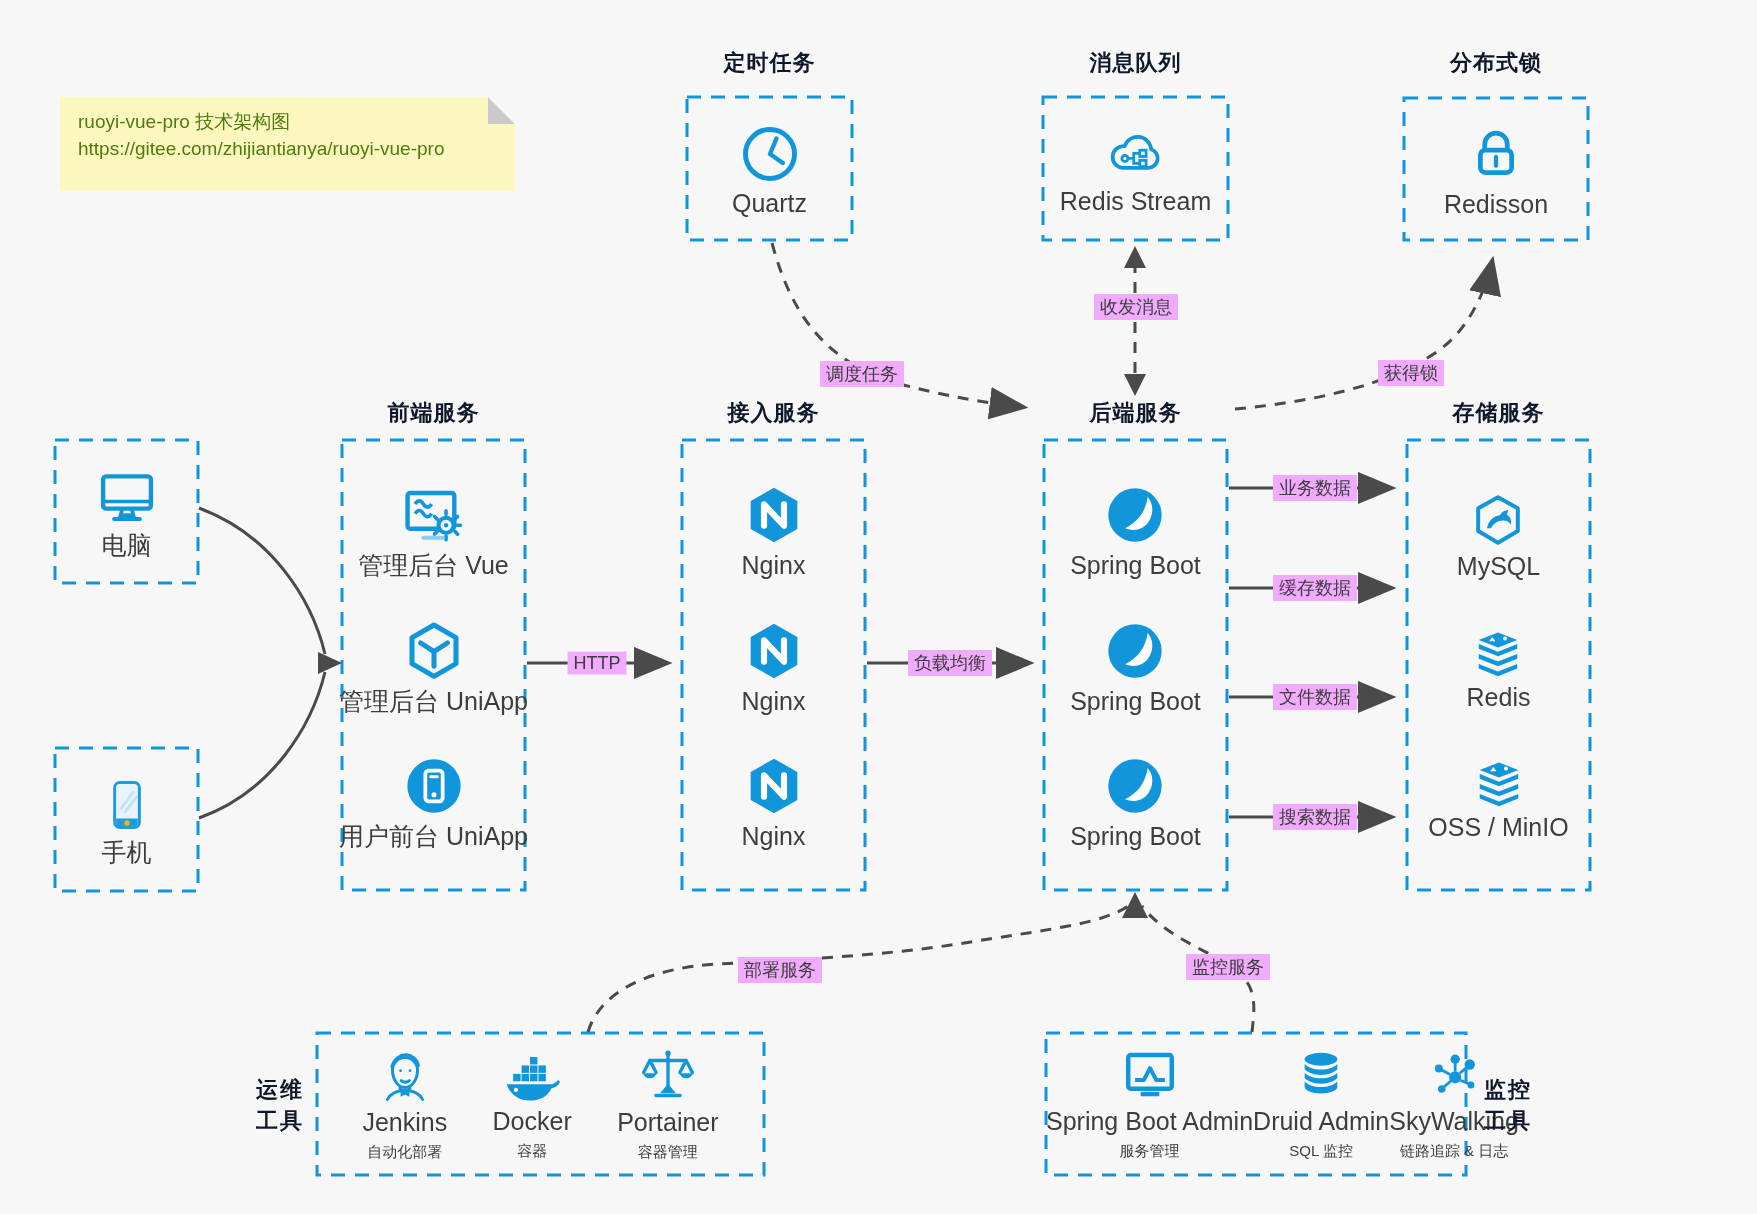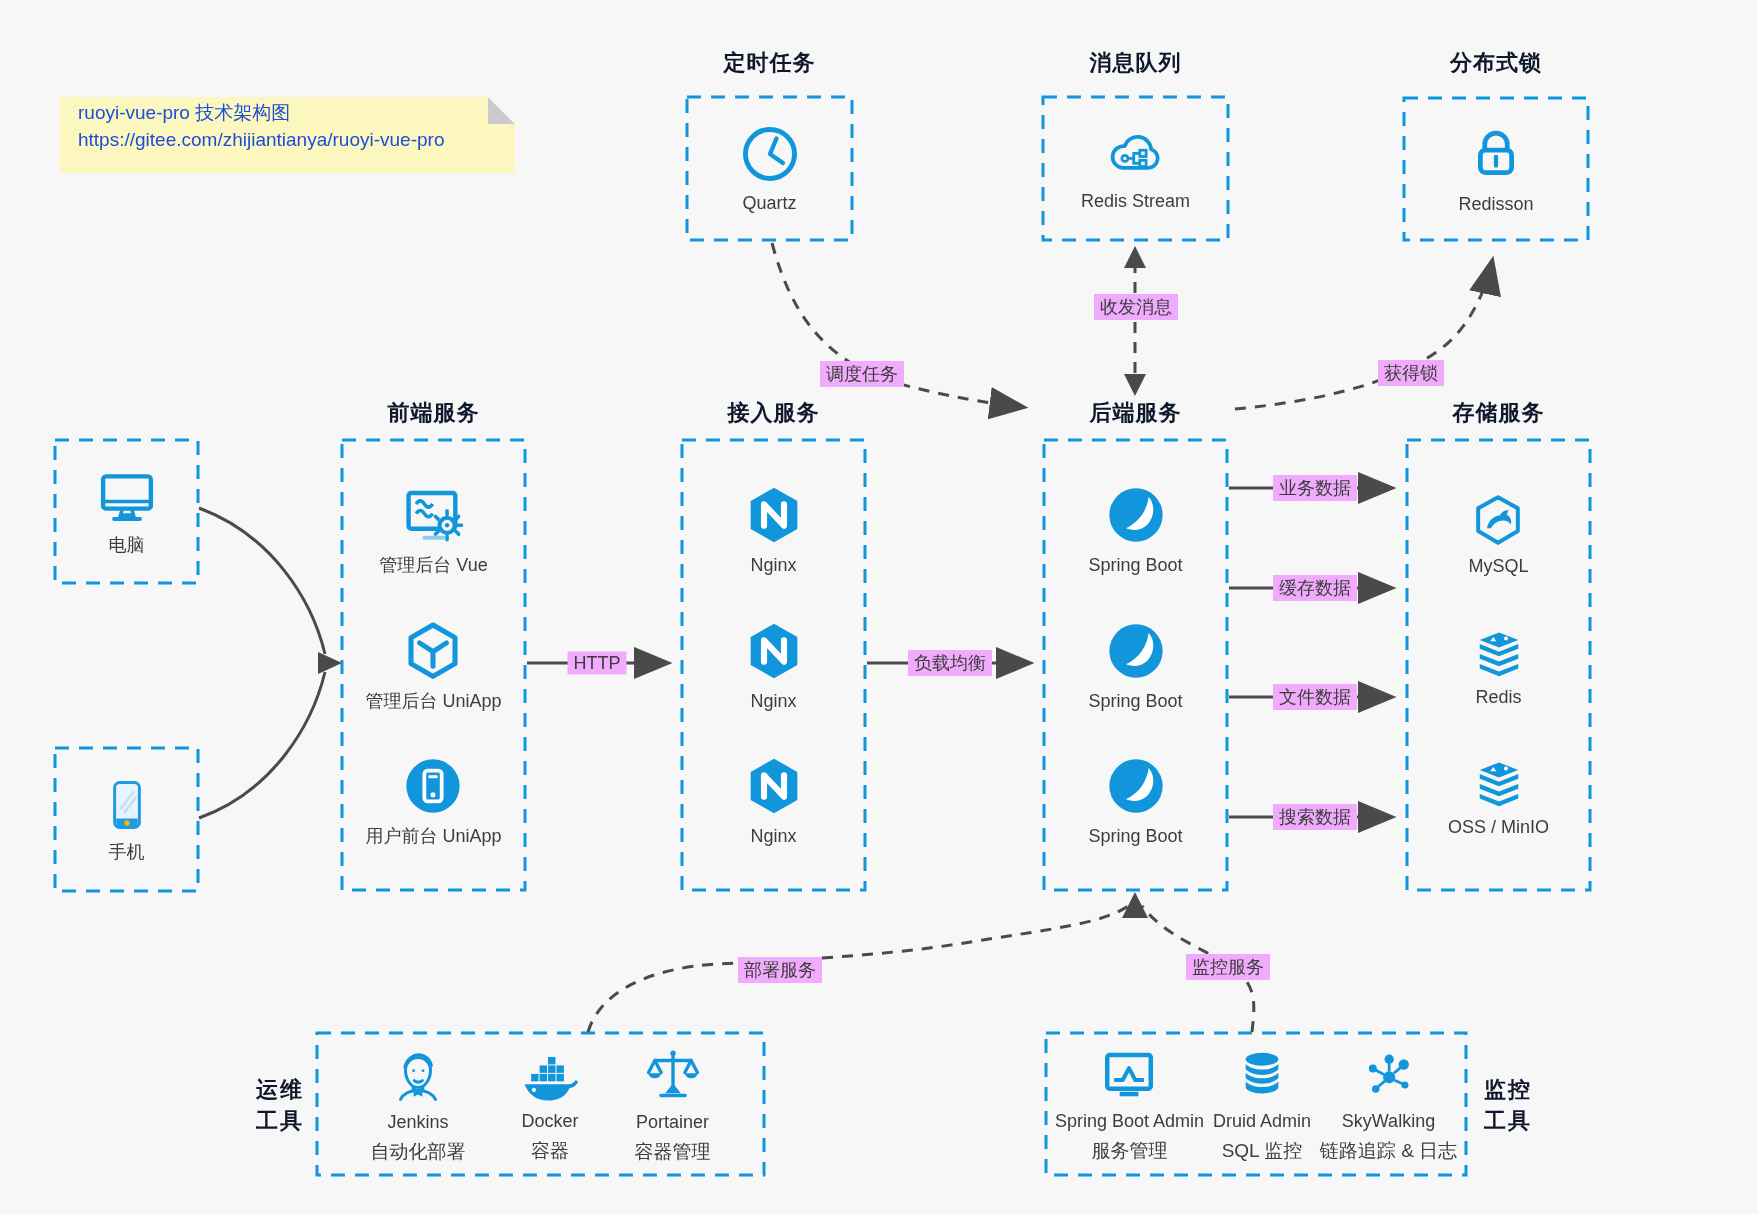--- a/index.html
+++ b/index.html
@@ -7,26 +7,26 @@
           font-family:"Liberation Sans","DejaVu Sans",sans-serif;color:#3d3d3d;}
   svg.wires{position:absolute;left:0;top:0;z-index:1;}
   .gtitle{position:absolute;z-index:3;color:#0f172a;font-size:22px;font-weight:bold;
           text-align:center;letter-spacing:1px;white-space:nowrap;}
   .gtitle.side{line-height:31px;letter-spacing:2px;}
   .vcol{position:absolute;z-index:2;display:flex;flex-direction:column;
         justify-content:space-evenly;align-items:center;}
   .hrow{position:absolute;z-index:2;display:flex;flex-direction:row;
         justify-content:space-evenly;align-items:center;}
   .node{display:flex;flex-direction:column;align-items:center;gap:7px;}
-  .nl{font-size:18px;color:#3d3d3d;white-space:nowrap;line-height:22px;}
-  .sub{font-size:19px;color:#3d3d3d;white-space:nowrap;line-height:22px;margin-top:1px;}
+  .nl{font-size:25px;color:#3d3d3d;white-space:nowrap;line-height:22px;}
+  .sub{font-size:15px;color:#3d3d3d;white-space:nowrap;line-height:22px;margin-top:1px;}
   .elabel{position:absolute;z-index:3;transform:translate(-50%,-50%);font-size:18px;
           color:#3c3c3c;background:#f0abfc;padding:1px 6px;white-space:nowrap;}
-  .note{position:absolute;left:60px;top:97px;width:455px;height:76px;background:#fbf7bf;
-        z-index:2;font-size:19px;color:#1d4ed8;padding:2px 0 0 18px;line-height:27px;
+  .note{position:absolute;left:60px;top:97px;width:455px;height:94px;background:#fbf7bf;
+        z-index:2;font-size:19px;color:#4d7c0f;padding:11px 0 0 18px;line-height:27px;
         box-sizing:border-box;}
   .note .fold{position:absolute;top:0;right:0;display:block;}
   .ic{display:block;}
 </style>
 </head>
 <body>
 
 <div class="canvas">
 
   <svg class="wires" width="1757" height="1214" viewBox="0 0 1757 1214">

